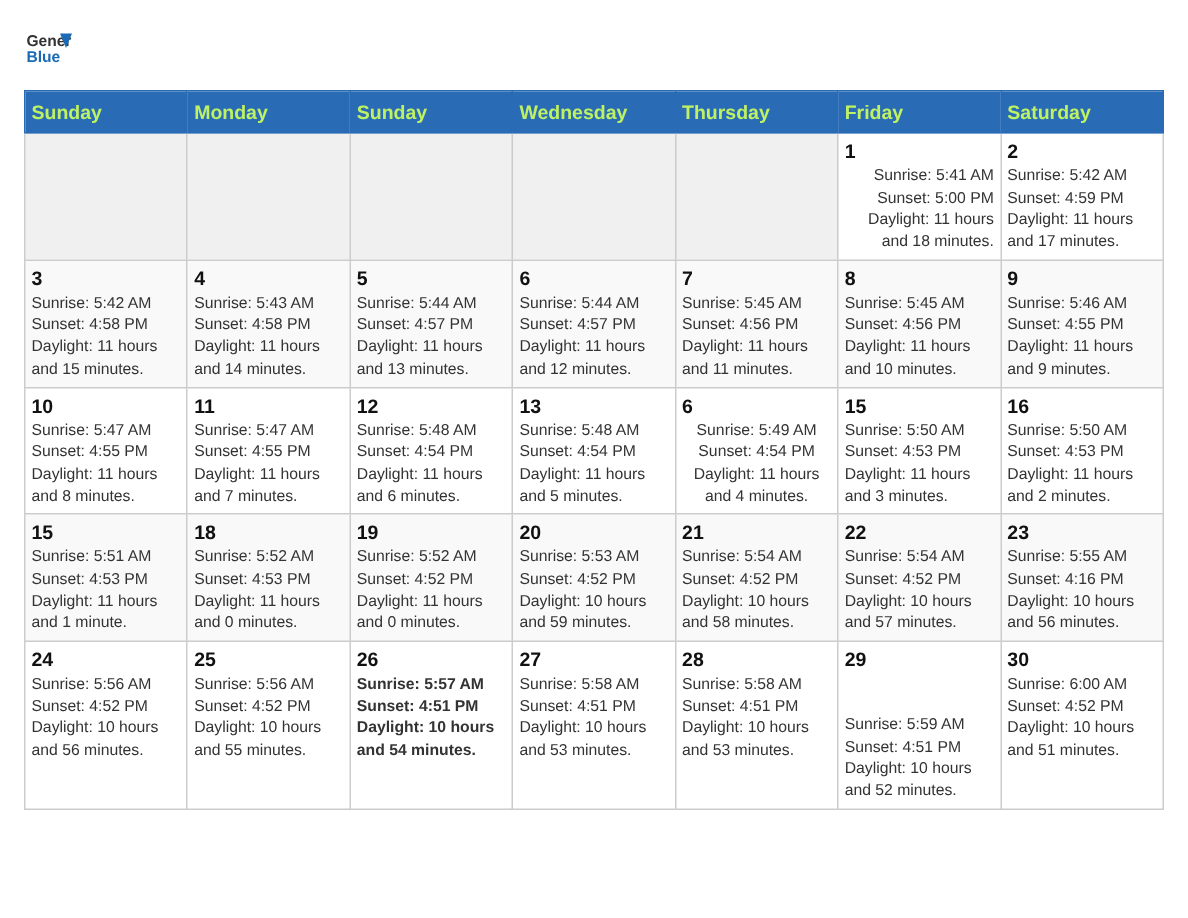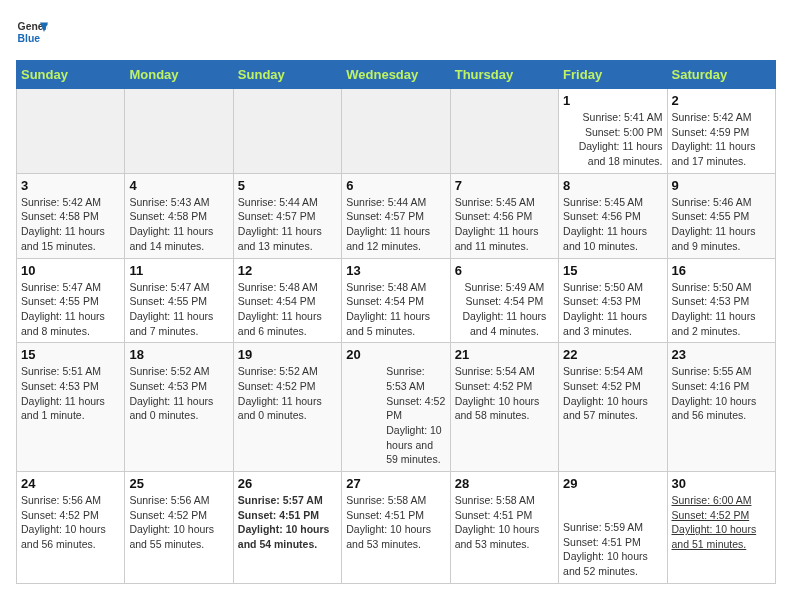--- a/index.html
+++ b/index.html
@@ -227,21 +227,21 @@
 Daylight: 11 hours and 0 minutes.</div>
         </td>
         <td>
           <div class="day-number">19</div>
           <div class="day-info" style="white-space: pre-line;">Sunrise: 5:52 AM
 Sunset: 4:52 PM
 Daylight: 11 hours and 0 minutes.</div>
         </td>
         <td>
           <div class="day-number">20</div>
-          <div class="day-info" style="white-space: pre-line; margin-left: 40px;">Sunrise: 5:53 AM
+          <div class="day-info" style="white-space: pre-line;">Sunrise: 5:53 AM
 Sunset: 4:52 PM
 Daylight: 10 hours and 59 minutes.</div>
         </td>
         <td>
           <div class="day-number">21</div>
           <div class="day-info" style="white-space: pre-line;">Sunrise: 5:54 AM
 Sunset: 4:52 PM
 Daylight: 10 hours and 58 minutes.</div>
         </td>
         <td>
@@ -289,19 +289,19 @@
 Daylight: 10 hours and 53 minutes.</div>
         </td>
         <td>
           <div class="day-number">29</div>
           <div class="day-info" style="white-space: pre-line; margin-top: 29px;">Sunrise: 5:59 AM
 Sunset: 4:51 PM
 Daylight: 10 hours and 52 minutes.</div>
         </td>
         <td>
           <div class="day-number">30</div>
-          <div class="day-info" style="white-space: pre-line; text-decoration: underline;">Sunrise: 6:00 AM
+          <div class="day-info" style="white-space: pre-line;">Sunrise: 6:00 AM
 Sunset: 4:52 PM
 Daylight: 10 hours and 51 minutes.</div>
         </td>
       </tr>
     </tbody>
 </table>
 
 </body></html>

